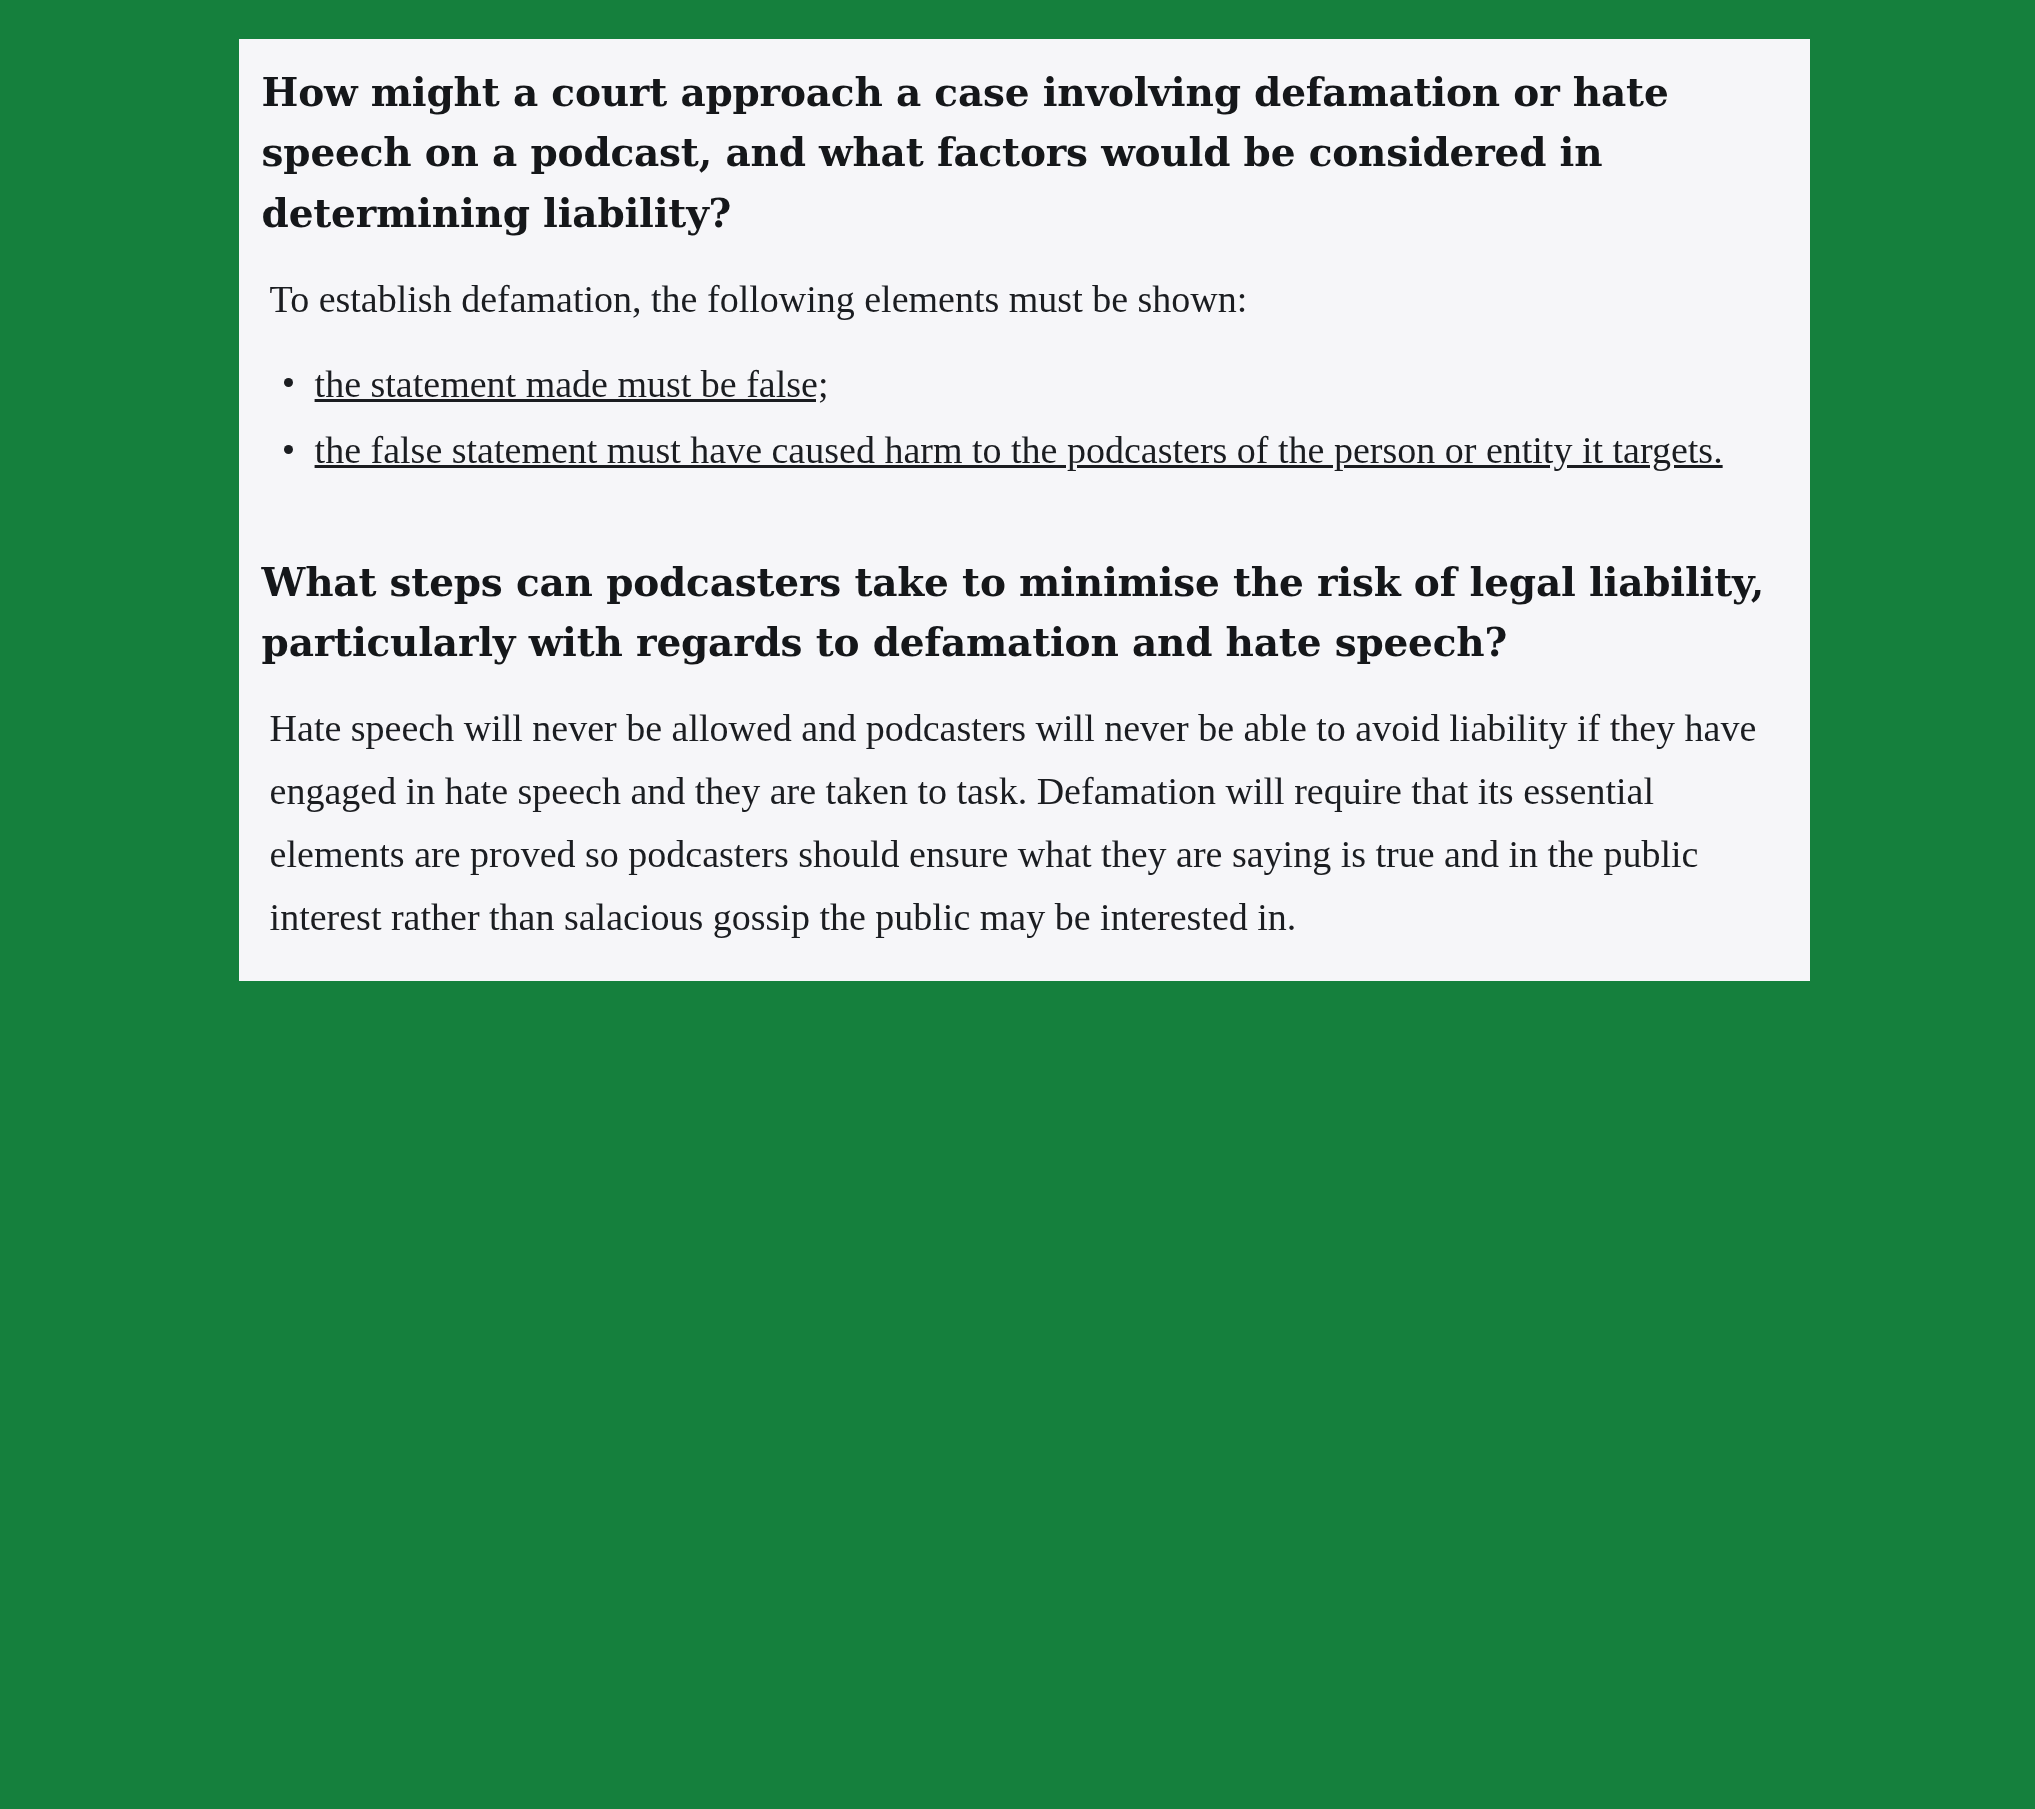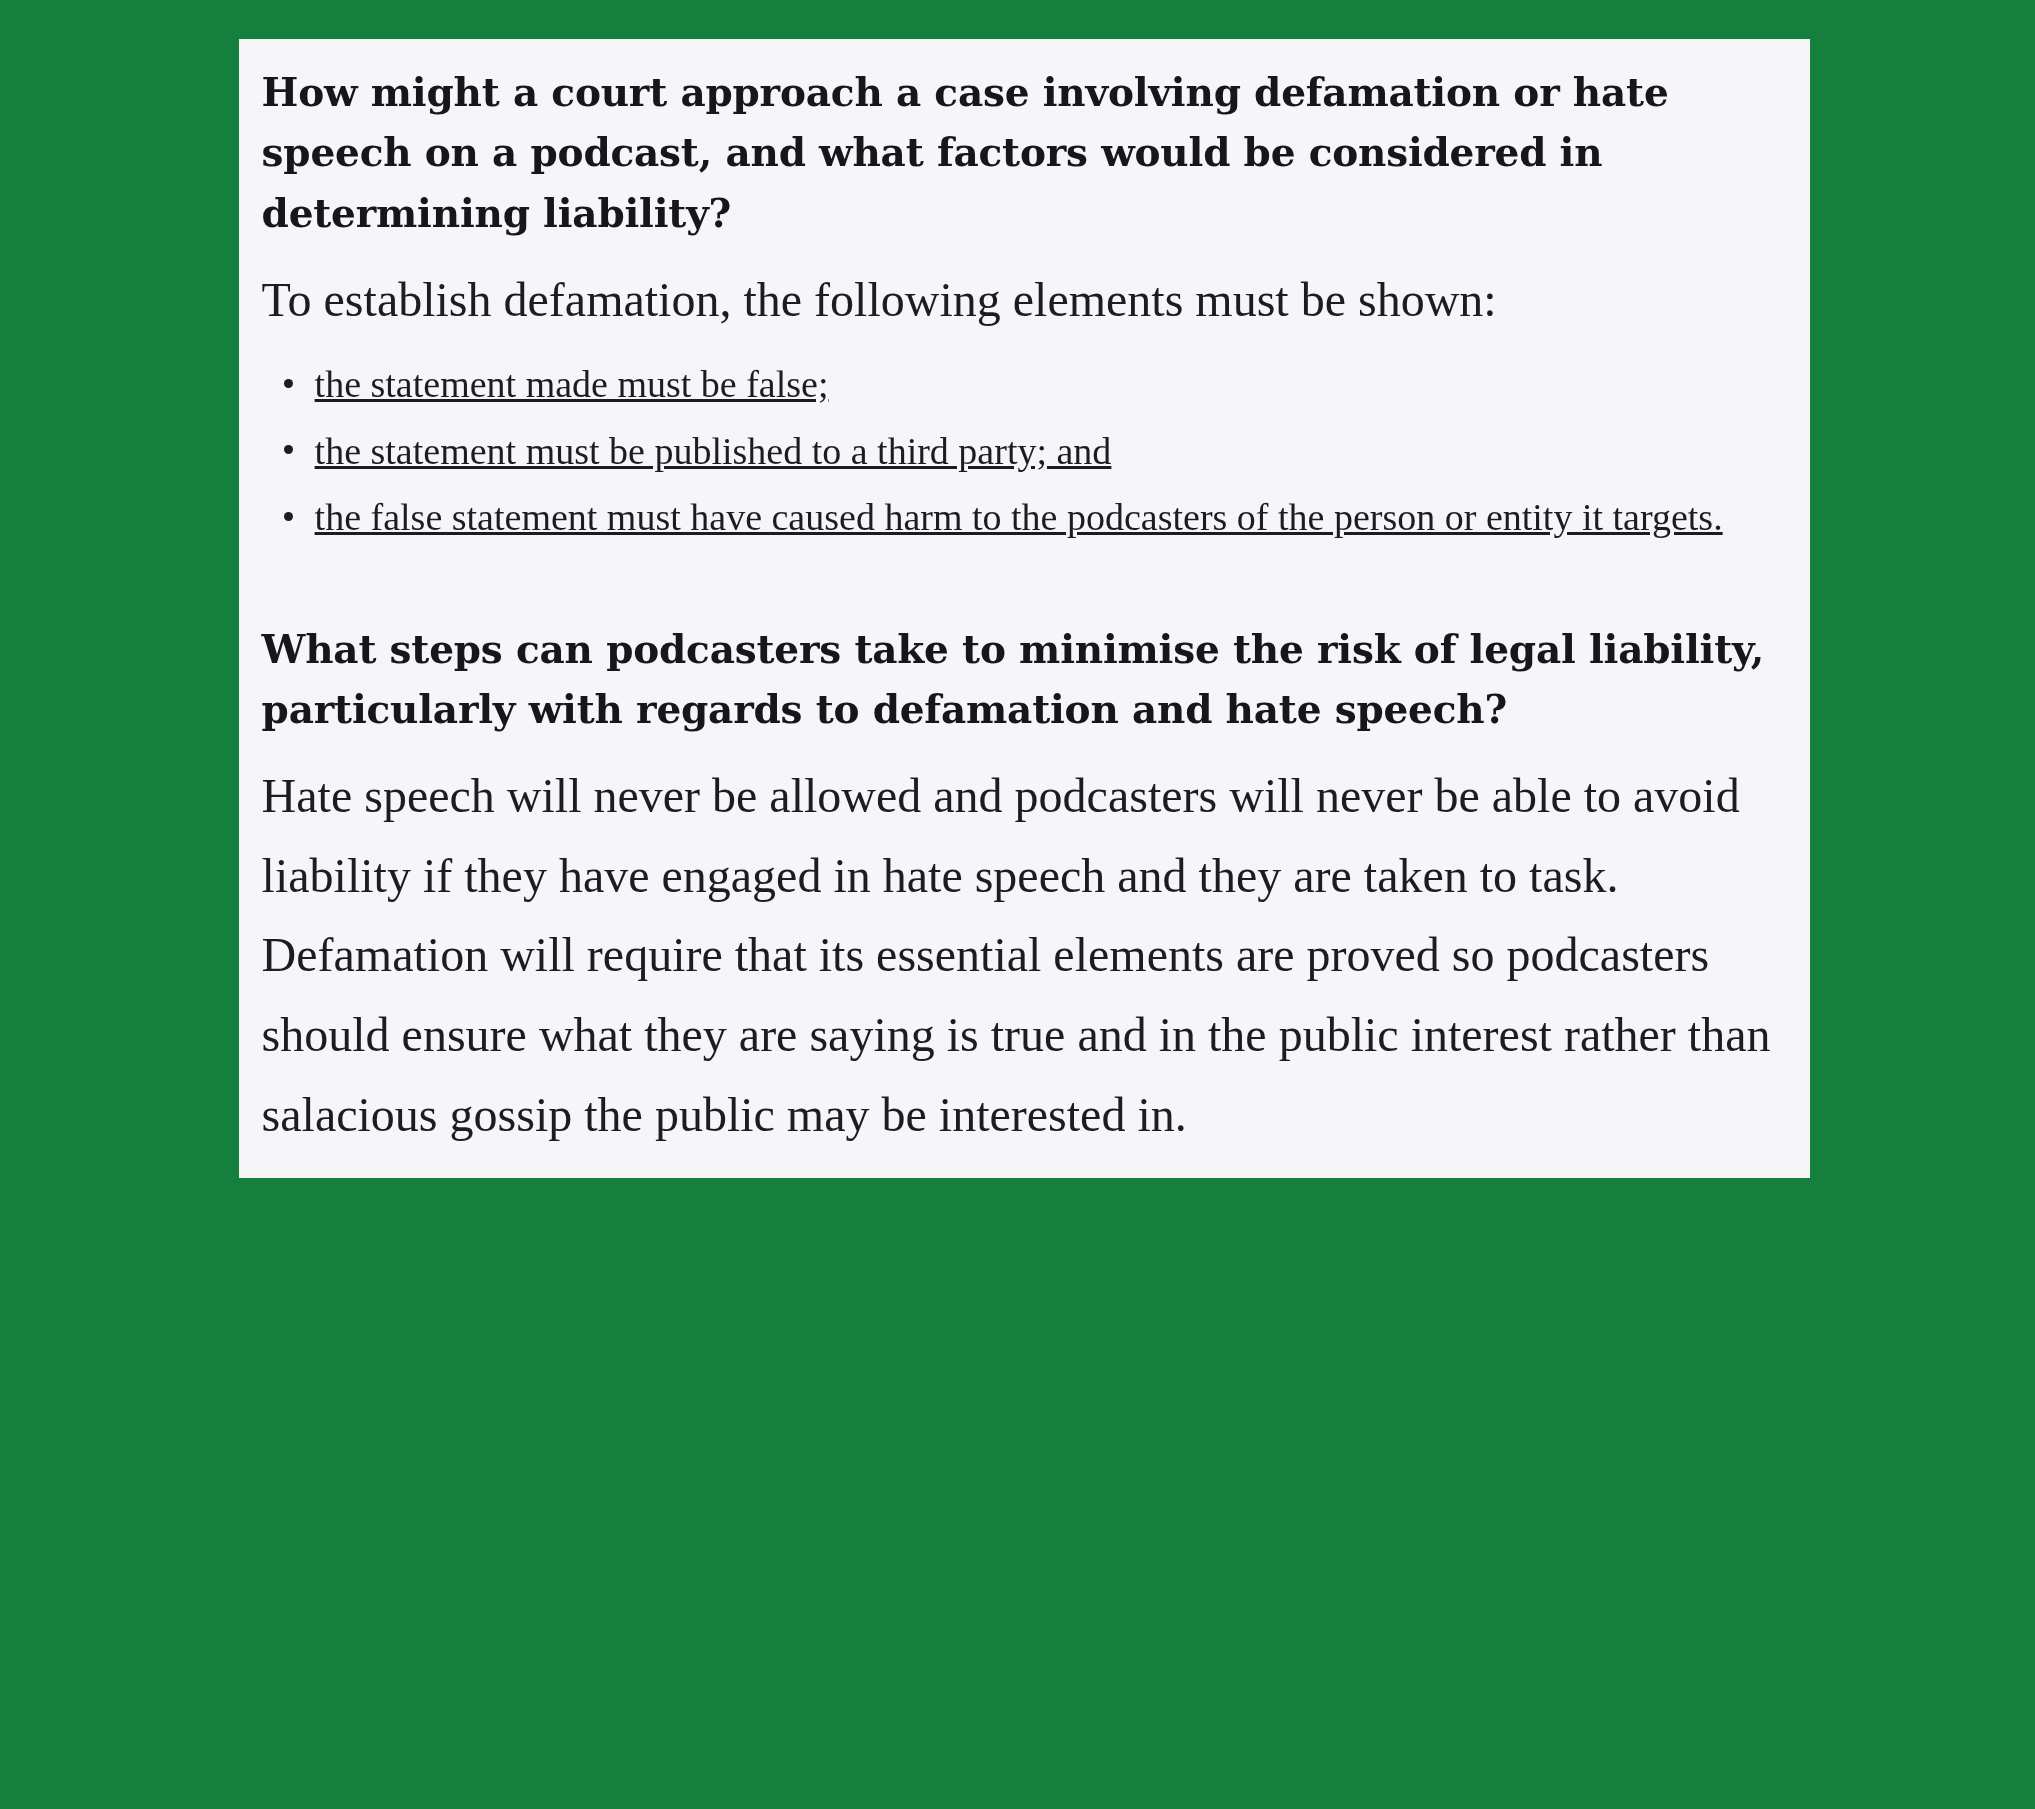--- a/index.html
+++ b/index.html
@@ -48,24 +48,24 @@
     padding: 0;
   }
 
   .heading-block {
     padding-top: 23px;
     padding-bottom: 16.4px;
   }
 
   .body-paragraph {
     font-family: "Liberation Serif", serif;
-    font-size: 48px;
+    font-size: 38px;
     line-height: 1.66;
     color: #1b1d21;
-    margin: 0;
+    margin: 8px;
     padding: 0;
   }
 
   .para-gap {
     height: 39px;
   }
 
   .bullet-list {
     list-style: none;
     margin: 0;
@@ -114,21 +114,20 @@
       <h2 class="qa-heading">How might a court approach a case involving defamation or hate speech on a podcast, and what factors would be considered in determining liability?</h2>
     </div>
 
     <div class="block">
       <p class="body-paragraph">To establish defamation, the following elements must be shown:</p>
     </div>
 
     <div class="block list-wrap">
       <ul class="bullet-list">
         <li class="bullet-item">the statement made must be false;</li>
-        <li class="bullet-item">the statement must be published to a third party; and</li>
         <li class="bullet-item">the false statement must have caused harm to the podcasters of the person or entity it targets.</li>
       </ul>
     </div>
 
     <div class="block">
       <div class="para-gap"></div>
     </div>
 
 
     <div class="block heading-block">

